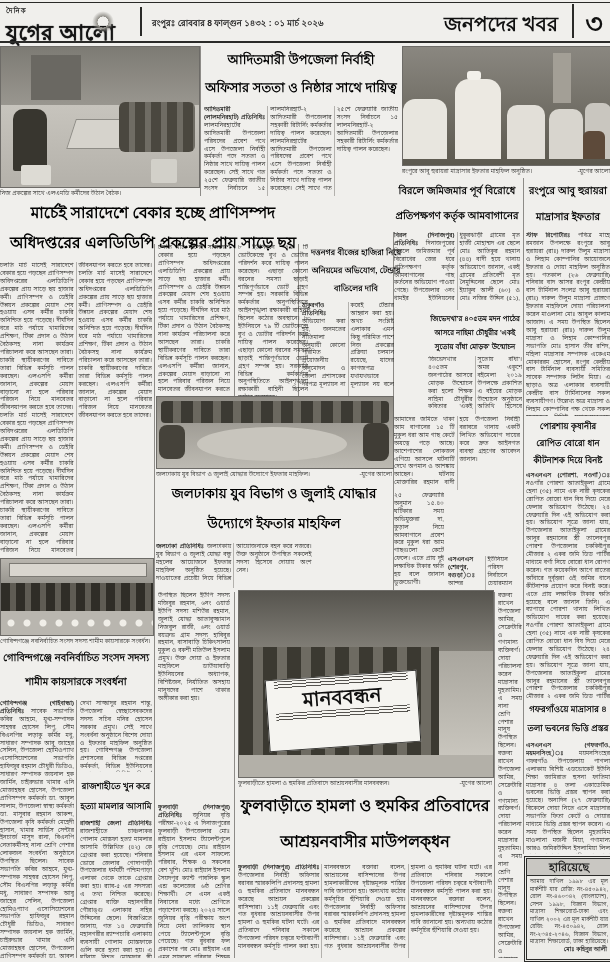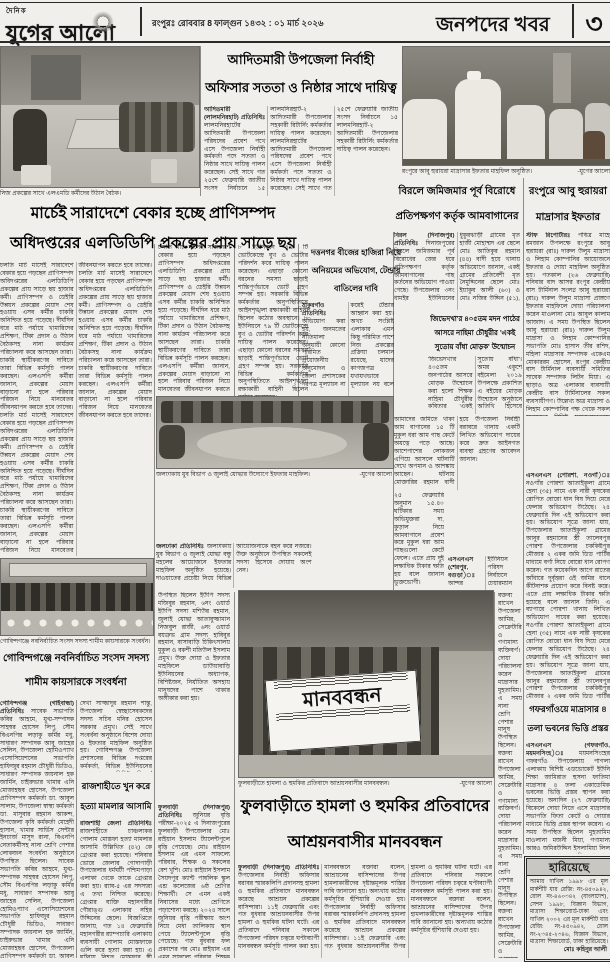--- a/index.html
+++ b/index.html
@@ -53,21 +53,21 @@
     <div class="brand-small">দৈনিক</div>
     <div class="brand-sun" style="left:86px;top:6px"></div>
     <div class="brand">যুগের আলো</div>
     <div class="tagline" style="width:122px;margin-top:1px"></div>
   </div>
 
   <div class="hrule" style="left:140px;top:7px;width:2px;height:29px"></div>
 
   <div class="abs dateline" style="left:152px;top:17px;width:230px">রংপুরঃ রোববার 8 ফাল্গুন ১৪৩২ : ০১ মার্চ ২০২৬</div>
 
-  <div class="abs section" style="left:436px;top:9px;width:130px;text-align:left">জনপদের খবর</div>
+  <div class="abs section" style="left:436px;top:9px;width:130px;text-align:center">জনপদের খবর</div>
 
   <div class="hrule" style="left:572px;top:4px;width:2px;height:34px"></div>
   <div class="abs pagenum" style="left:580px;top:3px;width:28px;text-align:center">৩</div>
 
   <div class="hrule" style="left:0;top:41px;width:610px;height:2px"></div>
 
   <div class="vrule" style="left:200px;top:46px;height:150px"></div>
   <div class="vrule" style="left:154px;top:244px;height:714px"></div>
   <div class="vrule" style="left:76px;top:262px;height:294px"></div>
   <div class="vrule" style="left:76px;top:700px;height:258px"></div>
@@ -155,20 +155,21 @@
   <div class="abs bt c2" style="left:448px;top:556px;width:74px;height:34px">
     <b class="byline">এসএনএস (শেরপুর, বগুড়া)ঃ</b>
     <span>আন্দর ইউনিয়ন পরিষদ নির্বাচনে চেয়ারম্যান পদে প্রতিদ্বন্দ্বিতা করতে চান সমাজসেবক ইনসান আলী। জনসেবাই তার মূল লক্ষ্য বলে জানান তিনি।</span>
   </div>
 
   <div class="abs bt" style="left:526px;top:232px;width:84px;height:184px">
     <b class="byline">স্টাফ রিপোর্টারঃ</b>
     <span>পবিত্র মাহে রমজান উপলক্ষে রংপুরে আবু হুরায়রা (রাঃ) দারুল উলুম মাদ্রাসা ও লিহাম কোম্পানির আয়োজনে ইফতার ও দোয়া মাহফিল অনুষ্ঠিত হয়। গতকাল (২৬ ফেব্রুয়ারি) শনিবার বাদ আসর রংপুর কেন্দ্রীয় বাস টার্মিনাল সংলগ্ন আবু হুরায়রা (রাঃ) দারুল উলুম মাদ্রাসা প্রাঙ্গণে ইফতার মাহফিলে দোয়া পরিচালনা করেন মাওলানা মোঃ আবুল কালাম আজাদ। এ সময় উপস্থিত ছিলেন আবু হুরায়রা (রাঃ) দারুল উলুম মাদ্রাসা ও লিহাম কোম্পানির সভাপতি মোঃ হাসান তীর রশিদ, মহিলা মাদ্রাসার সম্পাদক একেএম মোকাররম হোসেন, রংপুর কেন্দ্রীয় বাস টার্মিনাল ব্যবসায়ী সমিতির সাবেক সম্পাদক লিটন মিয়া। এ ছাড়াও অত্র এলাকার ব্যবসায়ী কেন্দ্রীয় বাস টার্মিনালের সকল ব্যবসায়ীগণ। উল্লেখ্য অত্র মাদ্রাসা ও লিহাম কোম্পানির পক্ষ থেকে সকল সদস্যদের বিশিষ্ট সমাজসেবকসহ কর্মসূচির সকল সদস্যগণ উপস্থিত ছিলেন।</span>
   </div>
 
+  <div class="abs hl" style="left:526px;top:418px;width:84px;height:52px;font-size:8.5px;line-height:17px">পোরশায় কৃষানীর রোপিত বোরো ধান কীটনাশক দিয়ে বিনষ্ট</div>
   <div class="abs bt" style="left:526px;top:472px;width:84px;height:226px">
     <b class="byline">এসএনএস (পোরশা, নওগাঁ)ঃ</b>
     <span>নওগাঁর পোরশা আতাইকুলা গ্রামে হেনা (৩৫) নামে এক নারী কৃষকের রোপিত বোরো ধান বিষ দিয়ে মেরে ফেলার অভিযোগ উঠেছে। ২৪ ফেব্রুয়ারি দিন এই অভিযোগ করা হয়। অভিযোগ সূত্রে জানা যায়, উপজেলার আতাইকুলা গ্রামের আনুর রহমানের স্ত্রী তালেবপুর পোরশা উপজেলার চককিষ্টপুর মৌজার ২ একর জমি ডিড পার্টির মাধ্যমে বর্গা নিয়ে বোরো ধান রোপণ করেন। গত কয়েকদিন আগে রাতের আঁধারে দুর্বৃত্তরা ওই জমির ধানে কীটনাশক প্রয়োগ করে বিনষ্ট করে। এতে প্রায় লক্ষাধিক টাকার ক্ষতি হয়েছে বলে জানান তিনি। এ ব্যাপারে পোরশা থানায় লিখিত অভিযোগ দায়ের করা হয়েছে। নওগাঁর পোরশা আতাইকুলা গ্রামে হেনা (৩৫) নামে এক নারী কৃষকের রোপিত বোরো ধান বিষ দিয়ে মেরে ফেলার অভিযোগ উঠেছে। ২৪ ফেব্রুয়ারি দিন এই অভিযোগ করা হয়। অভিযোগ সূত্রে জানা যায়, উপজেলার আতাইকুলা গ্রামের আনুর রহমানের স্ত্রী তালেবপুর পোরশা উপজেলার চককিষ্টপুর মৌজার ২ একর জমি ডিড পার্টির মাধ্যমে বর্গা নিয়ে বোরো ধান রোপণ করেন। গত কয়েকদিন আগে রাতের আঁধারে দুর্বৃত্তরা ওই জমির ধানে কীটনাশক প্রয়োগ করে বিনষ্ট করে। এতে প্রায় লক্ষাধিক টাকার ক্ষতি হয়েছে বলে জানান তিনি। এ ব্যাপারে পোরশা থানায় লিখিত অভিযোগ দায়ের করা হয়েছে।</span>
   </div>
 
   <div class="abs hl" style="left:526px;top:700px;width:84px;height:40px;font-size:8.5px;line-height:19px">গফরগাঁওয়ে মাদ্রাসার ৪ তলা ভবনের ভিত্তি প্রস্তর স্থাপন</div>
   <div class="abs bt" style="left:526px;top:742px;width:84px;height:112px">
     <b class="byline">এসএনএস (গফরগাঁও, ময়মনসিংহ)ঃ</b>
     <span>ময়মনসিংহের গফরগাঁও উপজেলায় পাগলা এলাকায় বিশিষ্ট এডভোকেট ইউনি শিক্ষা জামিরাত হুসনা ফাতিমা মাদ্রাসার ৪ তলা একাডেমিক ভবনের ভিত্তি প্রস্তর স্থাপন করা হয়েছে। অন্যদিন (২৭ ফেব্রুয়ারি) বিকেলে দোয়া নিতে এসে মাদ্রাসার সভাপতি ফিতা কেটে ও দোয়ার মাধ্যমে ভিত্তি প্রস্তর স্থাপন করেন। এ সময় উপস্থিত ছিলেন মুহতামিম মাওলানা মজনী মিয়া, গণ্যমান্য আরও জমিরউদ্দিন ইসলামিয়া লিল বানার মাদ্রাসার মুহতামিম মাওলানা আজিজুর রহমান প্রমুখ।□</span>
   </div>
@@ -183,20 +184,21 @@
     <div class="ph" style="left:0;top:0;width:236px;height:71px;background:linear-gradient(180deg,#8f8c85,#bdbab2)"></div>
     <div class="ph" style="left:4px;top:4px;width:228px;height:22px;background:repeating-linear-gradient(90deg,#3c3a33 0 12px,#6b685f 12px 20px);border-radius:4px"></div>
     <div class="ph" style="left:40px;top:30px;width:150px;height:34px;background:#c8c5bd;border-radius:50%"></div>
     <div class="ph" style="left:2px;top:28px;width:26px;height:34px;background:#45423a;border-radius:8px"></div>
     <div class="ph" style="left:206px;top:26px;width:26px;height:38px;background:#403d36;border-radius:8px"></div>
   </div>
   <div class="abs cap" style="left:156px;top:469px;width:236px">
     <span>জলঢাকায় যুব বিভাগ ও জুলাই যোদ্ধার উদ্যোগে ইফতার মাহফিল।</span>
     <span>-যুগের আলো</span>
   </div>
+  <div class="abs hl" style="left:156px;top:479px;width:236px;height:62px;font-size:13.5px;line-height:30px">জলঢাকায় যুব বিভাগ ও জুলাই যোদ্ধার উদ্যোগে ইফতার মাহফিল</div>
   <div class="abs bt c3" style="left:156px;top:543px;width:236px;height:45px">
     <b class="byline">জলঢাকা প্রতিনিধিঃ</b>
     <span>জলঢাকায় যুব বিভাগ ও জুলাই যোদ্ধা বন্ধু মহলের আয়োজনে ইফতার মাহফিল অনুষ্ঠিত হয়েছে। দাওয়াতের প্রচেষ্টা নিয়ে বিভিন্ন আয়োজনাকে বহন করে নজরে। উক্ত অনুষ্ঠানে উপস্থিত সকলেই সদস্য হিসেবে দোয়ায় অংশ নেন।</span>
   </div>
   <div class="abs bt" style="left:158px;top:592px;width:72px;height:148px">
     <span>উপস্থিত ছিলেন ইউপি সদস্য মজিবুর রহমান, ৬নং ওয়ার্ড ইউপি সদস্য মশিউর রহমান, জুলাই যোদ্ধা আতাবুজ্জামান নিজবুল রাজী, ৬নং ওয়ার্ড বয়ত্রুভ গ্রাম সদস্য হাবিবুর রহমান, বাসাবাড়ি চিকিৎসালয় মুকুল ও বকশী মতিউল ইসলাম প্রমুখ। উক্ত দোয়া ও ইফতার মাহফিলে ডাউয়াবাড়ি ইউনিয়নের অধ্যাপক, বিশিষ্টজন, নির্যাতিত অসহায় মানুষদের পাশে থাকার অঙ্গীকার করা হয়।</span>
   </div>
 
   <div class="photo" style="left:0;top:558px;width:152px;height:76px">
     <div class="ph" style="left:0;top:0;width:152px;height:26px;background:linear-gradient(180deg,#b8b5ae,#96948d)"></div>
@@ -235,21 +237,21 @@
     <div class="banner" style="left:28px;top:84px;width:150px;height:70px">
       <div class="banner-lines"></div>
       <div class="banner-title">মানববন্ধন</div>
       <div class="banner-lines"></div>
     </div>
   </div>
   <div class="abs cap" style="left:238px;top:778px;width:254px">
     <span>ফুলবাড়ীতে হামলা ও হুমকির প্রতিবাদে আশ্রয়নবাসীর মানববন্ধন।</span>
     <span>-যুগের আলো</span>
   </div>
-  <div class="abs hl" style="left:238px;top:788px;width:254px;height:74px;font-size:16px;line-height:36px">ফুলবাড়ীতে হামলা ও হুমকির প্রতিবাদের আশ্রয়নবাসীর মানববন্ধন</div>
+  <div class="abs hl" style="left:238px;top:788px;width:254px;height:74px;font-size:16px;line-height:36px">ফুলবাড়ীতে হামলা ও হুমকির প্রতিবাদের আশ্রয়নবাসীর মাউপলক্ধন</div>
   <div class="abs bt c3" style="left:238px;top:864px;width:254px;height:94px">
     <b class="byline">ফুলবাড়ী (দিনাজপুর) প্রতিনিধিঃ</b>
     <span>উপজেলার নির্বাহী অফিসার বরাবর স্মারকলিপি প্রদানসহ হামলা ও হুমকির প্রতিবাদে মানববন্ধন করেছে আশ্রয়ন প্রকল্পের বাসিন্দারা। ১১ই ফেব্রুয়ারি এবং গত বুধবার আশ্রয়নবাসীর উপর হামলা ও হুমকির ঘটনা ঘটে। এর প্রতিবাদে শনিবার সকালে উপজেলা পরিষদ চত্বরে ঘণ্টাব্যাপী মানববন্ধন কর্মসূচি পালন করা হয়। মানববন্ধনে বক্তারা বলেন, আশ্রয়নের বাসিন্দাদের উপর হামলাকারীদের দৃষ্টান্তমূলক শাস্তির দাবি জানানো হয়। অন্যথায় কঠোর কর্মসূচির হুঁশিয়ারি দেওয়া হয়। উপজেলার নির্বাহী অফিসার বরাবর স্মারকলিপি প্রদানসহ হামলা ও হুমকির প্রতিবাদে মানববন্ধন করেছে আশ্রয়ন প্রকল্পের বাসিন্দারা। ১১ই ফেব্রুয়ারি এবং গত বুধবার আশ্রয়নবাসীর উপর হামলা ও হুমকির ঘটনা ঘটে। এর প্রতিবাদে শনিবার সকালে উপজেলা পরিষদ চত্বরে ঘণ্টাব্যাপী মানববন্ধন কর্মসূচি পালন করা হয়। মানববন্ধনে বক্তারা বলেন, আশ্রয়নের বাসিন্দাদের উপর হামলাকারীদের দৃষ্টান্তমূলক শাস্তির দাবি জানানো হয়। অন্যথায় কঠোর কর্মসূচির হুঁশিয়ারি দেওয়া হয়।</span>
   </div>
 
   <div class="abs bt" style="left:498px;top:592px;width:24px;height:366px">
     <span>বক্তব্য রাখেন উপজেলা আমির, সেক্রেটারি ও গণ্যমান্য ব্যক্তিবর্গ। দোয়া পরিচালনা করেন মাদ্রাসার মুহতামিম। এ সময় নানা শ্রেণি পেশার মানুষ উপস্থিত ছিলেন। বক্তব্য রাখেন উপজেলা আমির, সেক্রেটারি ও গণ্যমান্য ব্যক্তিবর্গ। দোয়া পরিচালনা করেন মাদ্রাসার মুহতামিম। এ সময় নানা শ্রেণি পেশার মানুষ উপস্থিত ছিলেন। বক্তব্য রাখেন উপজেলা আমির, সেক্রেটারি ও গণ্যমান্য ব্যক্তিবর্গ। দোয়া পরিচালনা করেন মাদ্রাসার মুহতামিম। এ সময় নানা শ্রেণি পেশার মানুষ উপস্থিত ছিলেন। বক্তব্য রাখেন উপজেলা আমির, সেক্রেটারি ও গণ্যমান্য ব্যক্তিবর্গ। দোয়া পরিচালনা করেন মাদ্রাসার মুহতামিম। এ সময় নানা শ্রেণি পেশার মানুষ উপস্থিত ছিলেন। বক্তব্য রাখেন উপজেলা আমির, সেক্রেটারি ও গণ্যমান্য ব্যক্তিবর্গ। দোয়া পরিচালনা করেন মাদ্রাসার মুহতামিম। এ সময় নানা শ্রেণি পেশার মানুষ উপস্থিত ছিলেন।</span>
   </div>
 
 </div>

